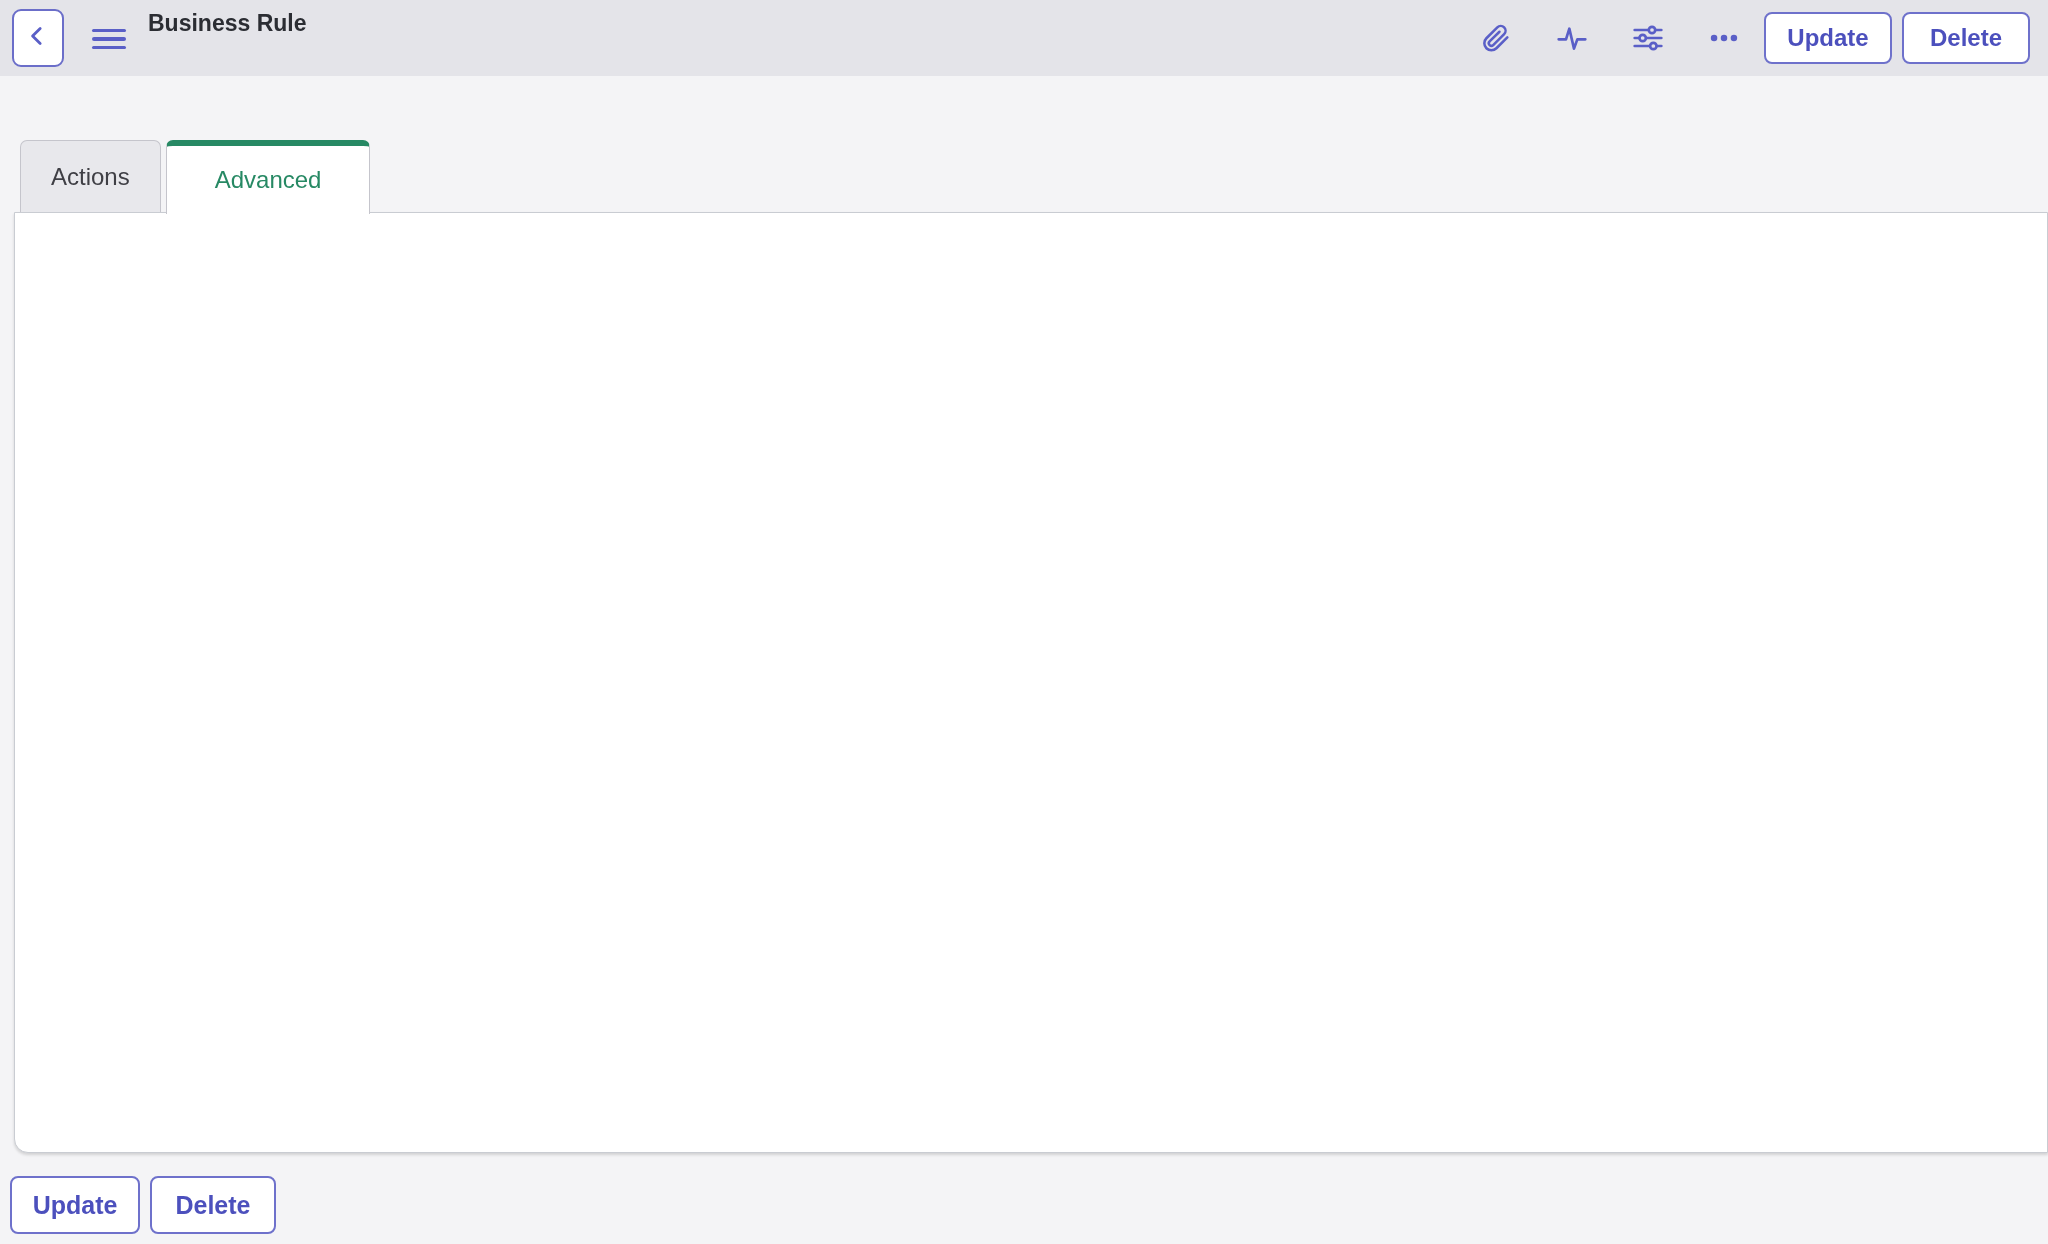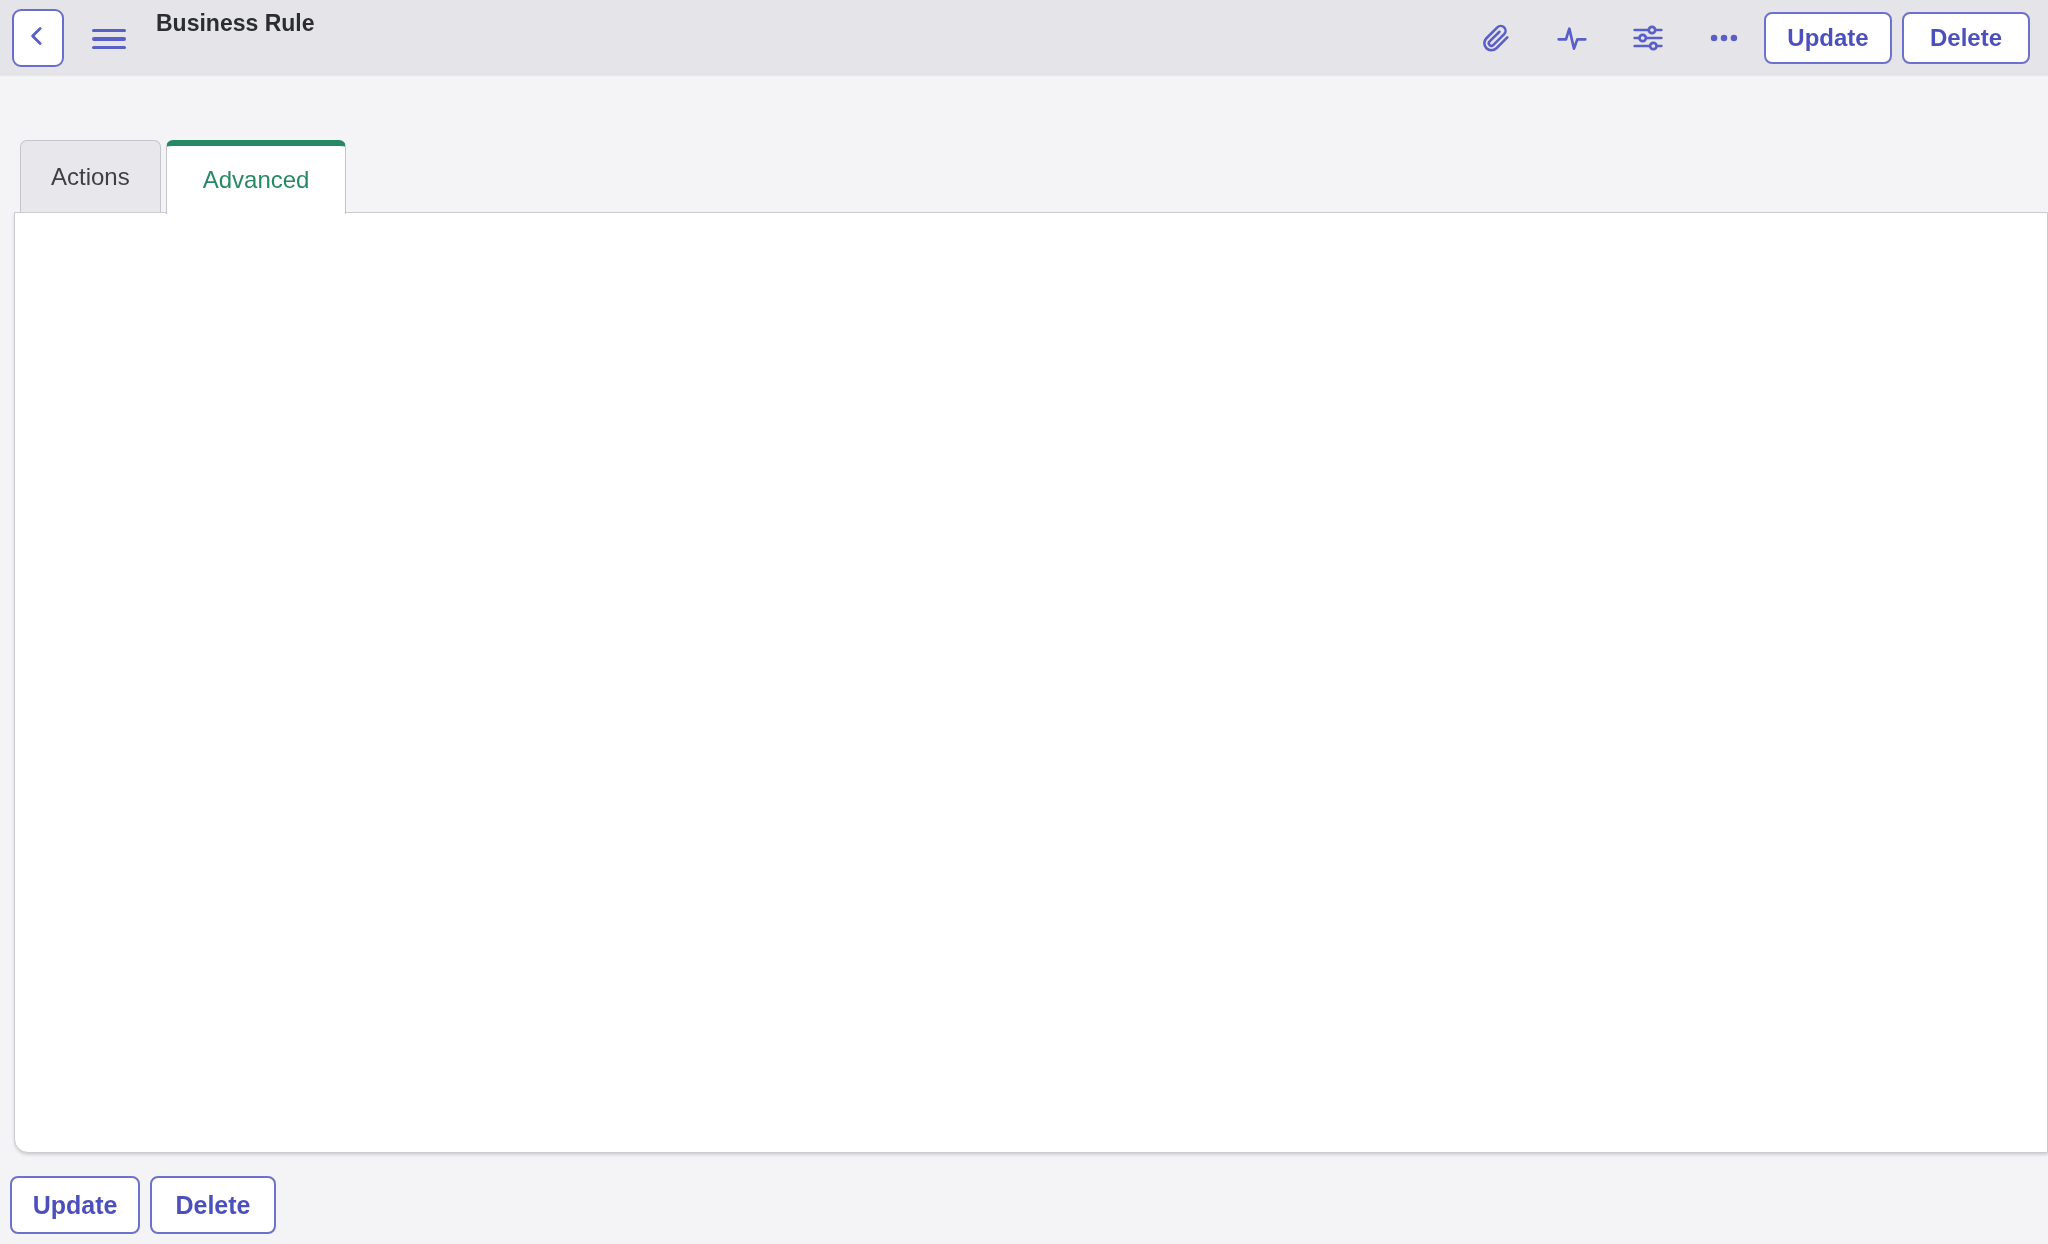--- a/index.html
+++ b/index.html
@@ -10,34 +10,34 @@
     position:relative;
     color:#2b2d33;
     overflow:hidden;
   }
   
   .header { position:absolute; left:0; top:0; width:2048px; height:76px; background:#e4e4e9; }
   .back-btn { position:absolute; left:12px; top:9px; width:52px; height:58px; background:#fff;
     border:2px solid #6b6ec9; border-radius:9px; display:flex; align-items:center; justify-content:center; cursor:pointer;}
   .hamburger { position:absolute; left:92px; top:24px; width:34px; height:30px; display:flex; flex-direction:column; justify-content:center; gap:5px; cursor:pointer;}
   .hamburger span{ display:block; height:3.5px; background:#5a5fc7; border-radius:2px;}
-  .titles { position:absolute; left:156px; top:9px; }
+  .titles { position:absolute; left:148px; top:9px; }
   .titles .t1, .titles .t2 { font-size:23px; font-weight:700; line-height:29px; color:#2b2d33; }
   .hicons { position:absolute; top:20px; display:flex; gap:40px; left:1478px; }
   .hicon { width:36px; height:36px; display:flex; align-items:center; justify-content:center; cursor:pointer; }
   .btn { background:#fff; border:2px solid #6e71cb; border-radius:8px; color:#4c50bd;
     font-weight:700; font-size:24px; display:flex; align-items:center; justify-content:center; cursor:pointer;}
   .btn-top-update { position:absolute; left:1764px; top:12px; width:128px; height:52px; }
   .btn-top-delete { position:absolute; left:1902px; top:12px; width:128px; height:52px; }
   
   .tabs { position:absolute; left:20px; top:140px; display:flex; gap:5px; z-index:3; }
   .tab { height:72px; background:#e8e8ec; border:1px solid #c5c5cc; border-bottom:none;
     border-radius:7px 7px 0 0; display:flex; align-items:center; justify-content:center;
     font-size:24px; color:#3f3f45; padding:0 30px; cursor:pointer; }
-  .tab.active { background:#fff; color:#278964; border-top:6px solid #278964; height:74px; margin-bottom:-2px; padding:0 36px;}
+  .tab.active { background:#fff; color:#278964; border-top:6px solid #278964; height:74px; margin-bottom:-2px; padding:0 48px;}
   
   .panel { position:absolute; left:14px; top:212px; width:2034px; height:941px; background:#fff;
     border:1px solid #c9ccd2; border-radius:0 0 0 14px; box-shadow:0 2px 3px rgba(0,0,0,0.14); z-index:1;}
   .flabel { position:absolute; width:160px; text-align:right; font-size:23px; color:#2f2f34; }
   .cond-label { left:112px; top:252px; }
   .cond-input { position:absolute; left:293px; top:240px; width:1553px; height:54px; background:#fff;
     border:1px solid #9aa0a8; border-radius:8px; font-size:23px; padding:0 14px; color:#2f2f34; }
   .script-label { left:108px; top:350px; }
   .toggle { position:absolute; left:293px; top:343px; width:64px; height:32px; background:#5a5fc7;
     border-radius:16px; cursor:pointer; }

